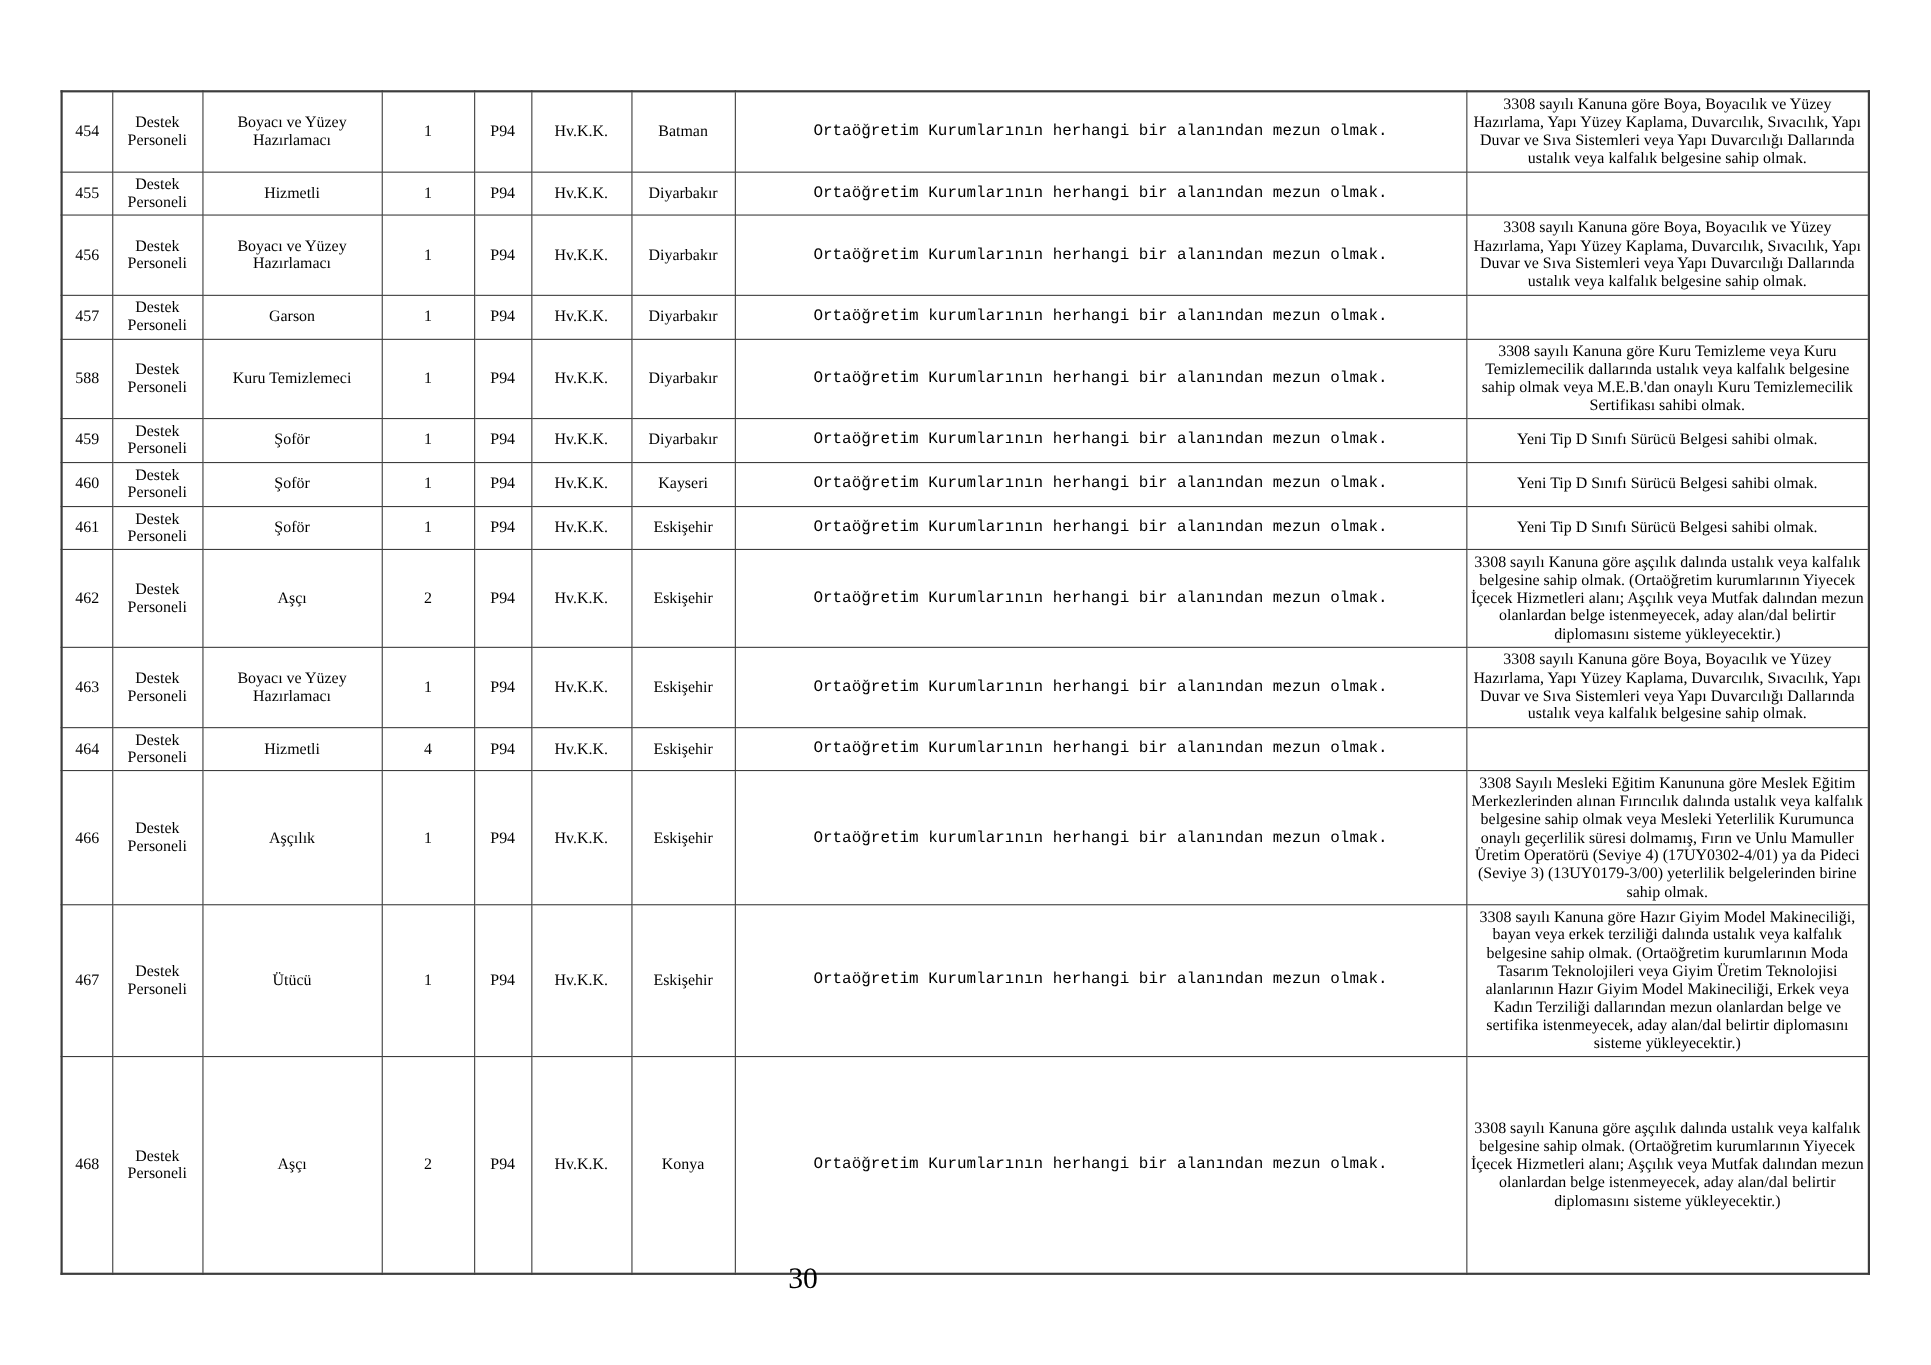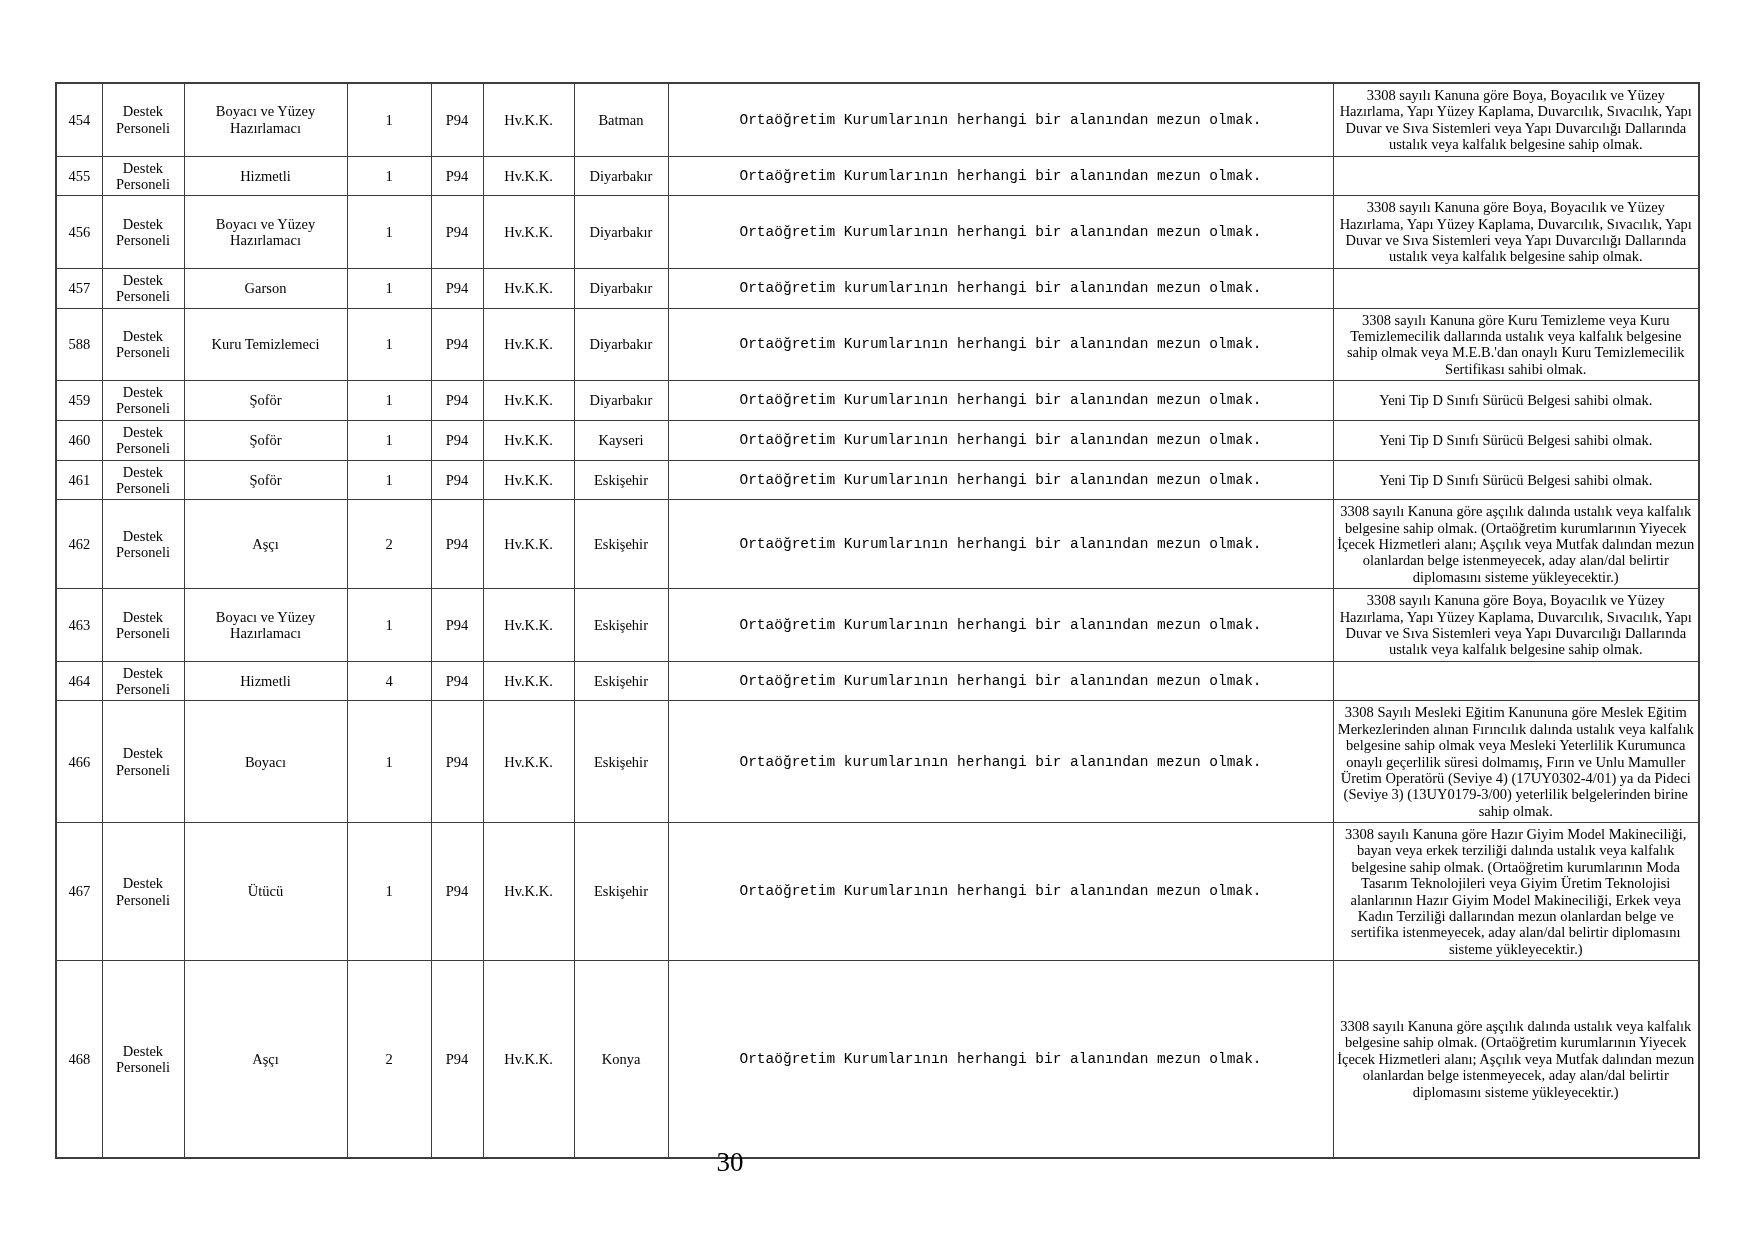--- a/index.html
+++ b/index.html
@@ -197,21 +197,21 @@
       <td>4</td>
       <td>P94</td>
       <td>Hv.K.K.</td>
       <td>Eskişehir</td>
       <td class="req-cell">Ortaöğretim Kurumlarının herhangi bir alanından mezun olmak.</td>
       <td class="special-cell"></td>
     </tr>
         <tr class="table-row">
       <td>466</td>
       <td>Destek Personeli</td>
-      <td>Boyacı</td>
+      <td>Aşçılık</td>
       <td>1</td>
       <td>P94</td>
       <td>Hv.K.K.</td>
       <td>Eskişehir</td>
       <td class="req-cell">Ortaöğretim kurumlarının herhangi bir alanından mezun olmak.</td>
       <td class="special-cell">3308 Sayılı Mesleki Eğitim Kanununa göre Meslek Eğitim Merkezlerinden alınan Fırıncılık dalında ustalık veya kalfalık belgesine sahip olmak veya Mesleki Yeterlilik Kurumunca onaylı geçerlilik süresi dolmamış, Fırın ve Unlu Mamuller Üretim Operatörü (Seviye 4) (17UY0302-4/01) ya da Pideci (Seviye 3) (13UY0179-3/00) yeterlilik belgelerinden birine sahip olmak.</td>
     </tr>
         <tr class="table-row">
       <td>467</td>
       <td>Destek Personeli</td>

